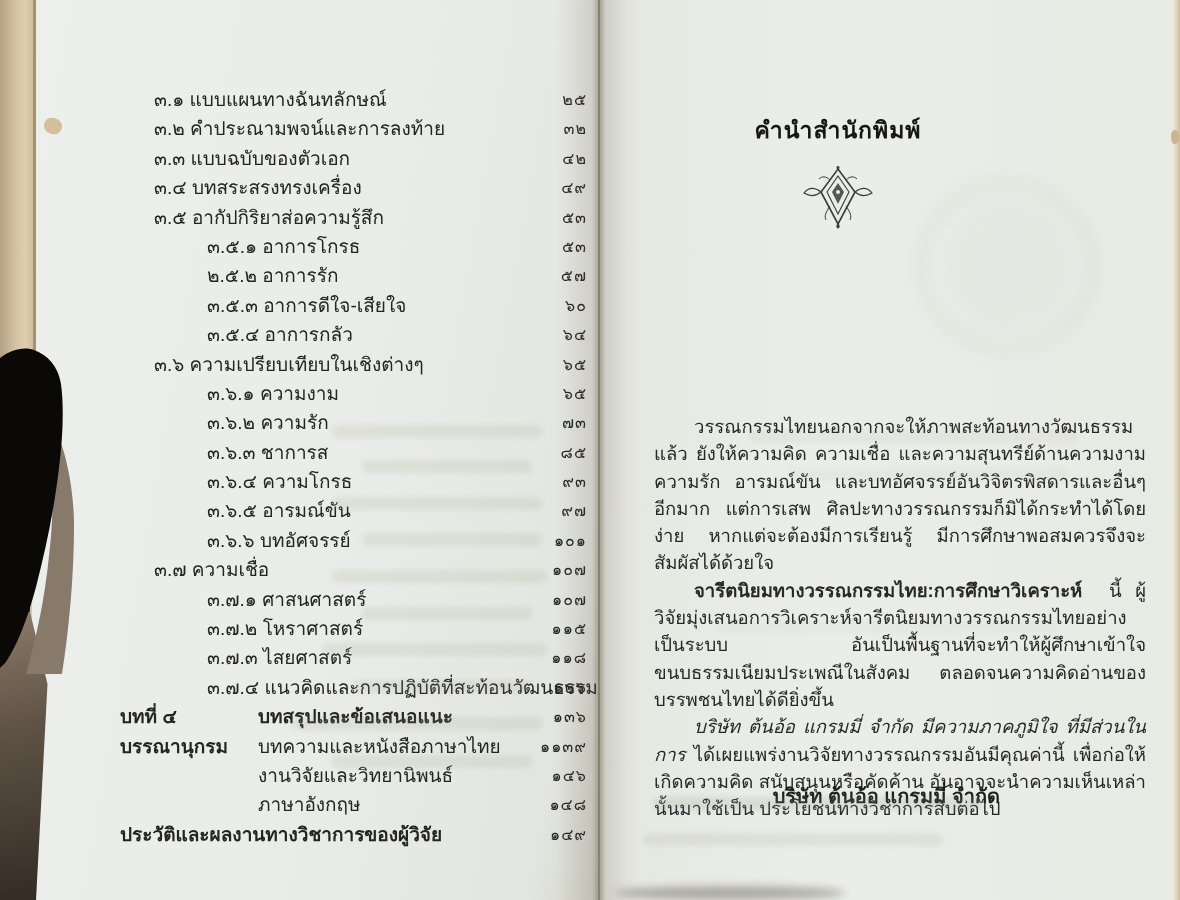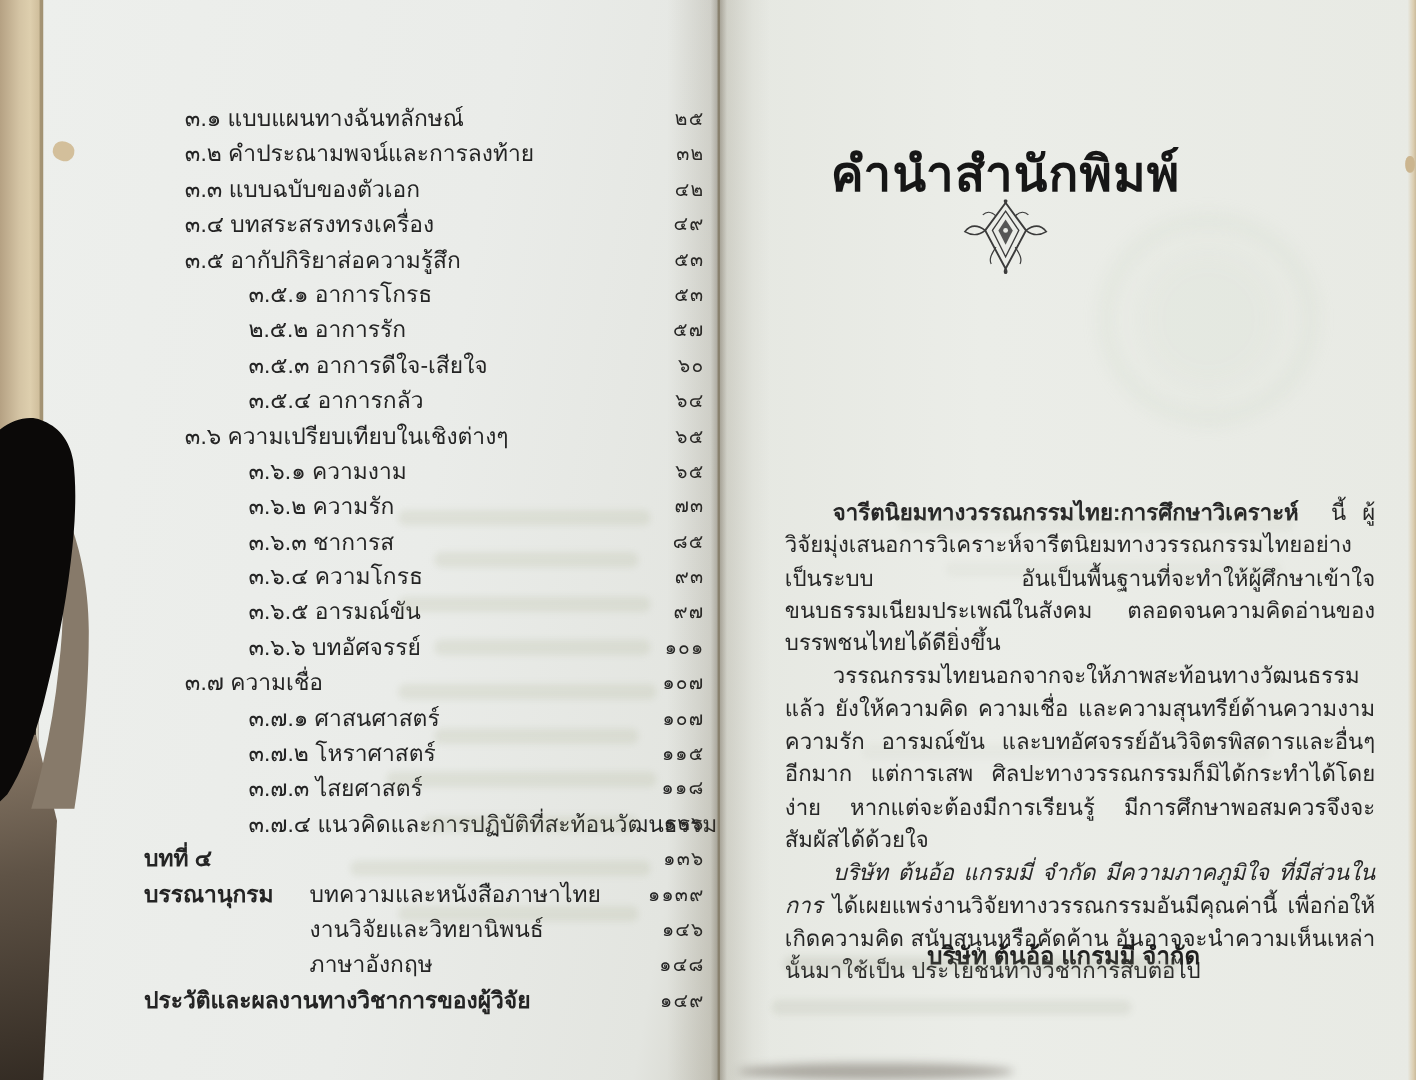--- a/index.html
+++ b/index.html
@@ -71,21 +71,21 @@
   .toc-row.l1 .toc-text{left:22px;margin-left:12px;}
   .toc-row.l2 .toc-text{left:87px;text-align:right;}
   .toc-row.l0 .toc-text{left:138px;}
   .toc-row.l0c .toc-text{left:138px;}
   .toc-text.b{font-weight:bold;}
   .toc-page{position:absolute;right:0;font-size:16px;letter-spacing:1px;}
 
   
   .preface-title{
     position:absolute;left:0;top:112px;width:480px;margin:0;text-align:center;
-    font-size:41px;font-weight:bold;color:#161616;letter-spacing:1px;
+    font-size:23px;font-weight:bold;color:#161616;letter-spacing:1px;
   }
   .ornament{position:absolute;left:202px;top:166px;width:76px;height:64px;color:#3b3b3b;}
   .preface-body{
     position:absolute;left:56px;top:413px;width:492px;
     font-size:18.5px;line-height:27.3px;color:#272727;
     text-align:justify;
   }
   .preface-body p{margin:0;text-indent:40px;}
   .preface-body .bold{font-weight:bold;}
   .preface-body .italic{font-style:italic;}
@@ -181,20 +181,21 @@
         <div class="toc-row l2">
           <span class="toc-text">๓.๗.๓ ไสยศาสตร์</span>
           <span class="toc-page">๑๑๘</span>
         </div>
         <div class="toc-row l2">
           <span class="toc-text">๓.๗.๔ แนวคิดและการปฏิบัติที่สะท้อนวัฒนธรรม</span>
           <span class="toc-page">๑๒๖</span>
         </div>
         <div class="toc-row l0">
           <span class="toc-label">บทที่ ๔</span>
+          <span class="toc-text b">บทสรุปและข้อเสนอแนะ</span>
           <span class="toc-page">๑๓๖</span>
         </div>
         <div class="toc-row l0">
           <span class="toc-label">บรรณานุกรม</span>
           <span class="toc-text">บทความและหนังสือภาษาไทย</span>
           <span class="toc-page">๑๑๓๙</span>
         </div>
         <div class="toc-row l0c">
           <span class="toc-text">งานวิจัยและวิทยานิพนธ์</span>
           <span class="toc-page">๑๔๖</span>
@@ -236,22 +237,22 @@
         <path d="M30 14 C26 10 22 10 19 13 M46 14 C50 10 54 10 57 13" stroke-width="1"></path>
         <path d="M30 40 C26 46 24 50 26 54 M46 40 C50 46 52 50 50 54" stroke-width="1"></path>
         <circle cx="38" cy="61" r="1.4" fill="currentColor" stroke="none"></circle>
         <circle cx="38" cy="26" r="2" fill="#e9ebe6" stroke="none"></circle>
       </svg>
     </div>
 
     <div class="watermark-ring"></div>
 
     <div class="preface-body">
+        <p><span class="normal">วรรณกรรมไทยนอกจากจะให้ภาพสะท้อนทางวัฒนธรรมแล้ว ยังให้ความคิด ความเชื่อ และความสุนทรีย์ด้านความงาม ความรัก อารมณ์ขัน และบทอัศจรรย์อันวิจิตรพิสดารและอื่นๆอีกมาก แต่การเสพ ศิลปะทางวรรณกรรมก็มิได้กระทำได้โดยง่าย หากแต่จะต้องมีการเรียนรู้ มีการศึกษาพอสมควรจึงจะสัมผัสได้ด้วยใจ</span></p>
         <p><span class="bold">จารีตนิยมทางวรรณกรรมไทย:การศึกษาวิเคราะห์</span><span class="normal">&nbsp; นี้ ผู้วิจัยมุ่งเสนอการวิเคราะห์จารีตนิยมทางวรรณกรรมไทยอย่างเป็นระบบ อันเป็นพื้นฐานที่จะทำให้ผู้ศึกษาเข้าใจขนบธรรมเนียมประเพณีในสังคม ตลอดจนความคิดอ่านของบรรพชนไทยได้ดียิ่งขึ้น</span></p>
-        <p><span class="normal">วรรณกรรมไทยนอกจากจะให้ภาพสะท้อนทางวัฒนธรรมแล้ว ยังให้ความคิด ความเชื่อ และความสุนทรีย์ด้านความงาม ความรัก อารมณ์ขัน และบทอัศจรรย์อันวิจิตรพิสดารและอื่นๆอีกมาก แต่การเสพ ศิลปะทางวรรณกรรมก็มิได้กระทำได้โดยง่าย หากแต่จะต้องมีการเรียนรู้ มีการศึกษาพอสมควรจึงจะสัมผัสได้ด้วยใจ</span></p>
         <p><span class="italic">บริษัท ต้นอ้อ แกรมมี่ จำกัด มีความภาคภูมิใจ ที่มีส่วนในการ</span><span class="normal"> ได้เผยแพร่งานวิจัยทางวรรณกรรมอันมีคุณค่านี้ เพื่อก่อให้เกิดความคิด สนับสนุนหรือคัดค้าน อันอาจจะนำความเห็นเหล่านั้นมาใช้เป็น ประโยชน์ทางวิชาการสืบต่อไป</span></p>
       </div>
 
     <div class="signature">บริษัท ต้นอ้อ แกรมมี่ จำกัด</div>
 
     <div class="ghost gr" style="left:55px;top:797px;width:330px;"></div>
     <div class="ghost gr" style="left:45px;top:833px;width:300px;opacity:.8;"></div>
     <div class="ghost gr" style="left:150px;top:430px;width:330px;opacity:.45;"></div>
     <div class="ghost gr" style="left:190px;top:468px;width:280px;opacity:.35;"></div>
     <div class="ghost gr" style="left:120px;top:620px;width:340px;opacity:.3;"></div>

